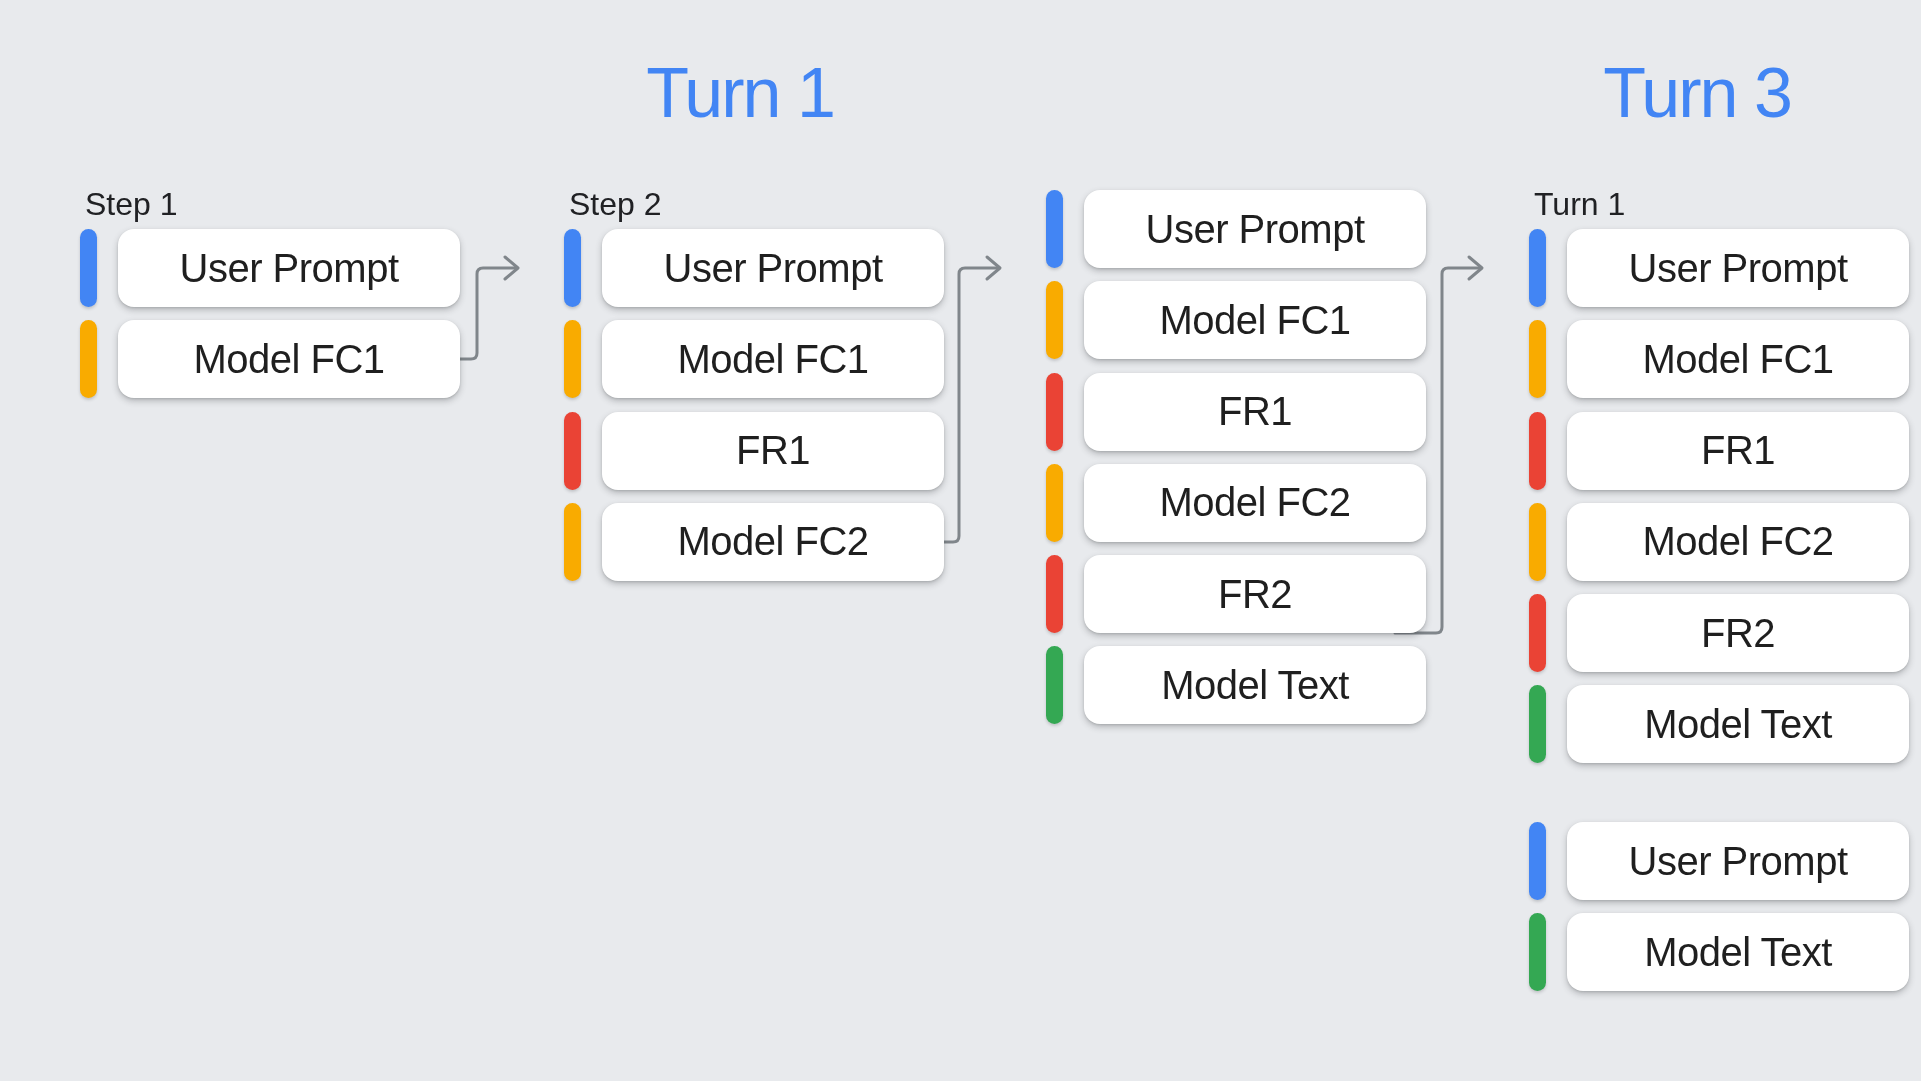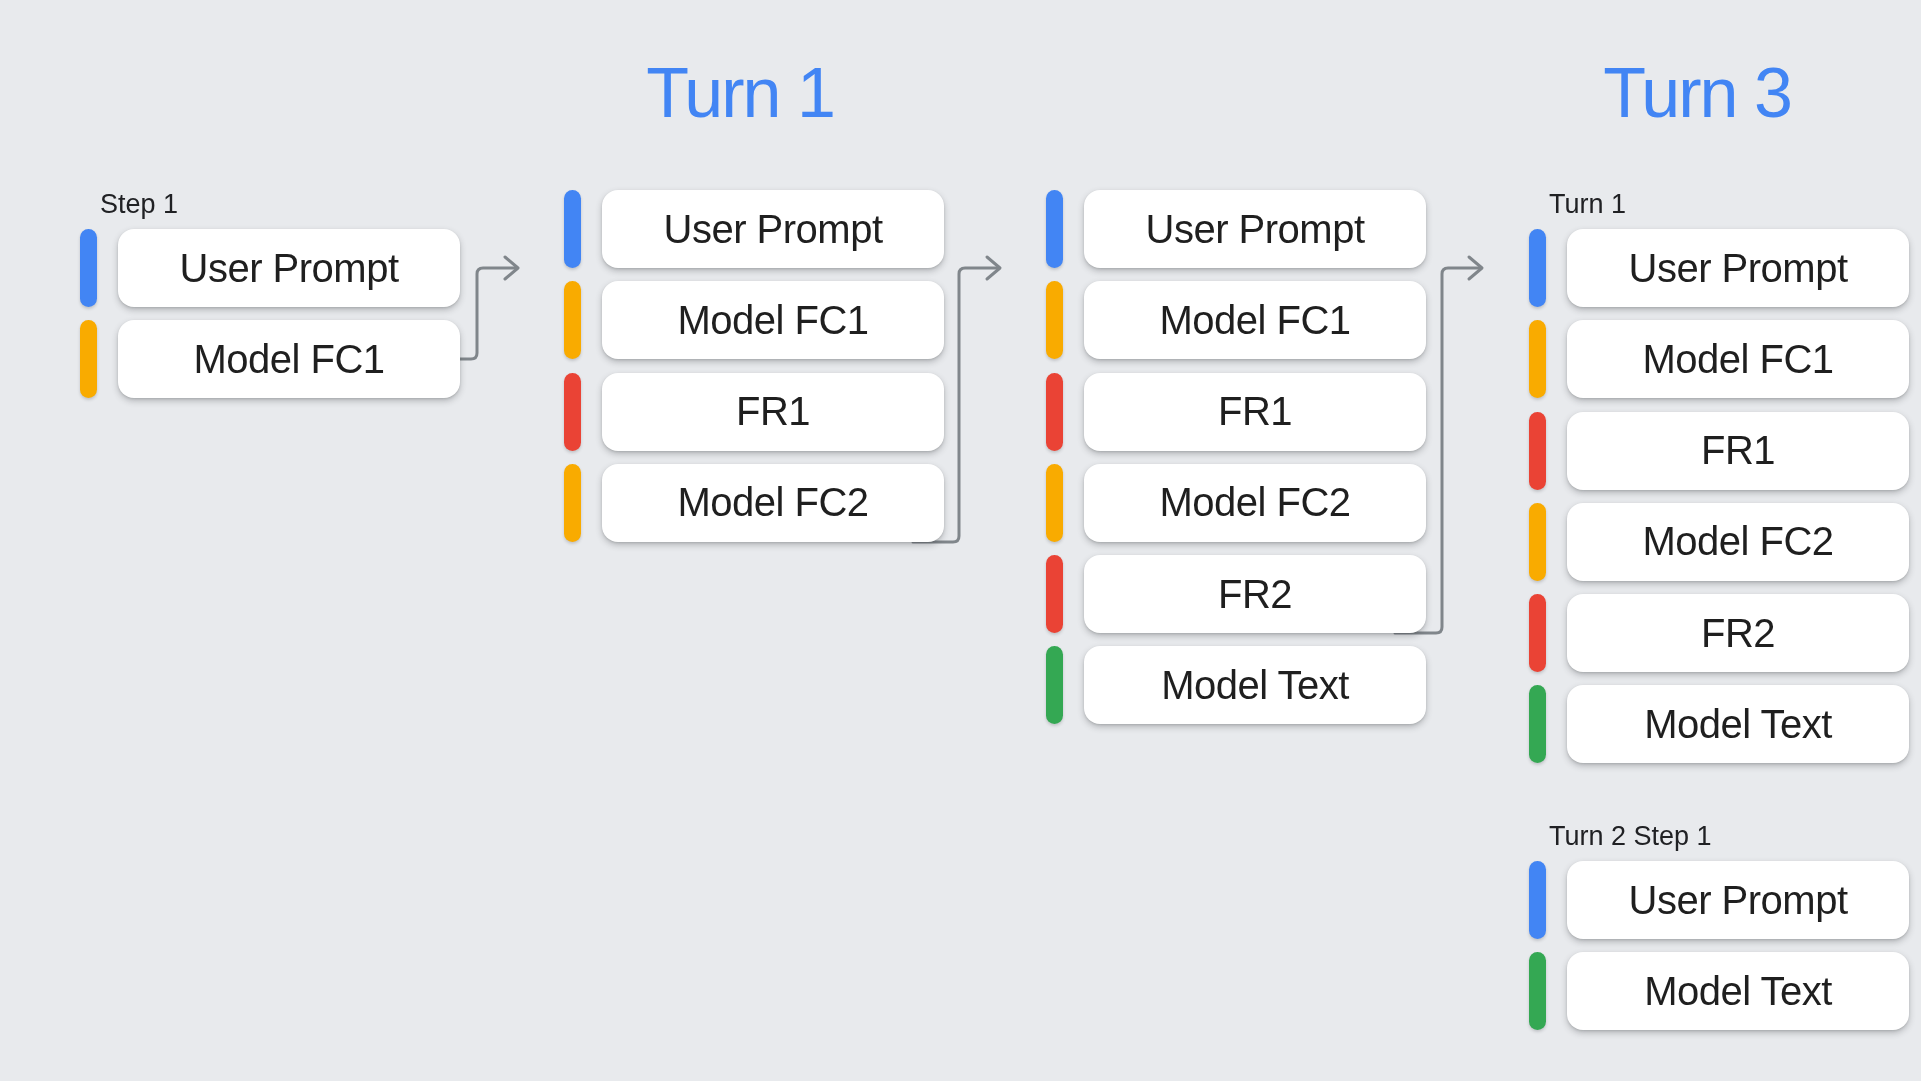--- a/index.html
+++ b/index.html
@@ -30,23 +30,23 @@
   .flow-title.t2 { left: 1697px; }
 
   .group { position: absolute; }
   .group.g0 { left: 47px;   top: 190px; }
   .group.g1 { left: 531px;  top: 190px; }
   .group.g2 { left: 1013px; top: 190px; }
   .group.g3 { left: 1496px; top: 190px; }
   .group.g4 { left: 1496px; top: 822px; }
 
   .group-label {
-    margin-left: 53px;
+    margin-left: 38px;
     margin-bottom: 11px;
-    font-size: 27px;
+    font-size: 32px;
     line-height: 28px;
     color: var(--label_text, #202124);
     white-space: nowrap;
   }
 
   .row { display: flex; height: 78px; margin-bottom: 13.3px; padding-left: 33px; }
   .bar {
     width: 17px;
     height: 78px;
     border-radius: 9px;
@@ -106,20 +106,21 @@
       <div class="bar" style="background: rgb(66, 133, 244);"></div>
       <div class="box">User Prompt</div>
     </div>
     <div class="row">
       <div class="bar" style="background: rgb(249, 171, 0);"></div>
       <div class="box">Model FC1</div>
     </div>
   </div>
 
   <div class="group g1">
+    <div class="group-label">Step 2</div>
     <div class="row">
       <div class="bar" style="background: rgb(66, 133, 244);"></div>
       <div class="box">User Prompt</div>
     </div>
     <div class="row">
       <div class="bar" style="background: rgb(249, 171, 0);"></div>
       <div class="box">Model FC1</div>
     </div>
     <div class="row">
       <div class="bar" style="background: rgb(234, 67, 53);"></div>
@@ -180,21 +181,20 @@
       <div class="bar" style="background: rgb(234, 67, 53);"></div>
       <div class="box">FR2</div>
     </div>
     <div class="row">
       <div class="bar" style="background: rgb(52, 168, 83);"></div>
       <div class="box">Model Text</div>
     </div>
   </div>
 
   <div class="group g4">
-    <div class="group-label">Turn 2 Step 1</div>
     <div class="row">
       <div class="bar" style="background: rgb(66, 133, 244);"></div>
       <div class="box">User Prompt</div>
     </div>
     <div class="row">
       <div class="bar" style="background: rgb(52, 168, 83);"></div>
       <div class="box">Model Text</div>
     </div>
   </div>
 

